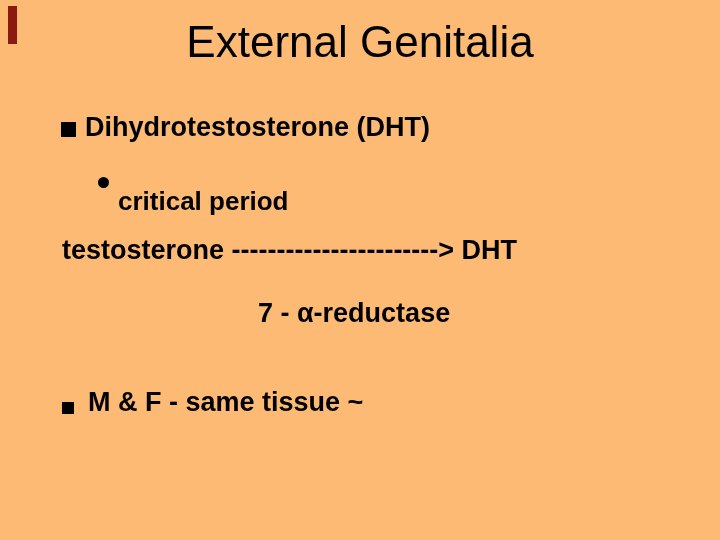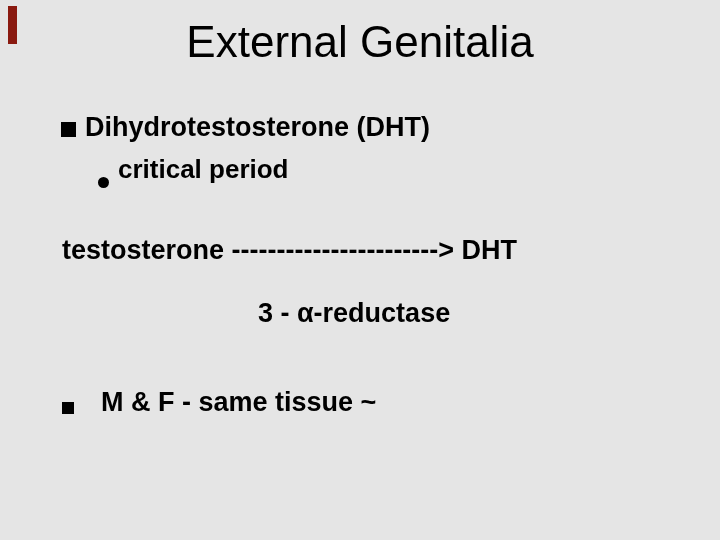--- a/index.html
+++ b/index.html
@@ -6,21 +6,21 @@
   body {
     width: 720px; height: 540px;
     background: #ffffff;
     font-family: "Liberation Sans", "DejaVu Sans", sans-serif;
     color: #000000;
     overflow: hidden;
   }
   .slide {
     position: relative;
     width: 720px; height: 540px;
-    background: #e5e5e5;
+    background: #fdba74;
   }
   .accent-bar {
     position: absolute;
     left: 8px; top: 6px;
     width: 9px; height: 38px;
     background: #8a1a10;
   }
   .slide-title {
     position: absolute;
     left: 0; top: 20px; width: 720px;
@@ -46,40 +46,40 @@
   }
   .txt {
     position: absolute;
     line-height: 1;
     white-space: nowrap;
     font-weight: 700;
   }
   .lvl1 { font-size: 27px; }
   .lvl2 { font-size: 26px; }
   .t-bullet1 { left: 85px;  top: 114px; }
-  .t-sub     { left: 118px; top: 156px; }
+  .t-sub     { left: 118px; top: 188px; }
   .t-eq1     { left: 62px;  top: 237px; }
   .t-eq2     { left: 258px; top: 300px; }
-  .t-bullet2 { left: 88px;  top: 389px; margin-left: 13px; }
+  .t-bullet2 { left: 88px;  top: 389px; }
 </style>
 </head>
 <body>
 
 <div class="slide">
 
   <div class="accent-bar"></div>
 
   <div class="slide-title">External Genitalia</div>
 
   <span class="bullet-square b1"></span>
   <div class="txt lvl1 t-bullet1">Dihydrotestosterone (DHT)</div>
 
   <span class="bullet-dot"></span>
   <div class="txt lvl2 t-sub">critical period</div>
 
   <div class="txt lvl1 t-eq1">testosterone -----------------------&gt; DHT</div>
 
-  <div class="txt lvl1 t-eq2">3 - α-reductase</div>
+  <div class="txt lvl1 t-eq2">7 - α-reductase</div>
 
   <span class="bullet-square b2"></span>
   <div class="txt lvl1 t-bullet2">M &amp; F - same tissue ~</div>
 
 </div>
 
 </body></html>

